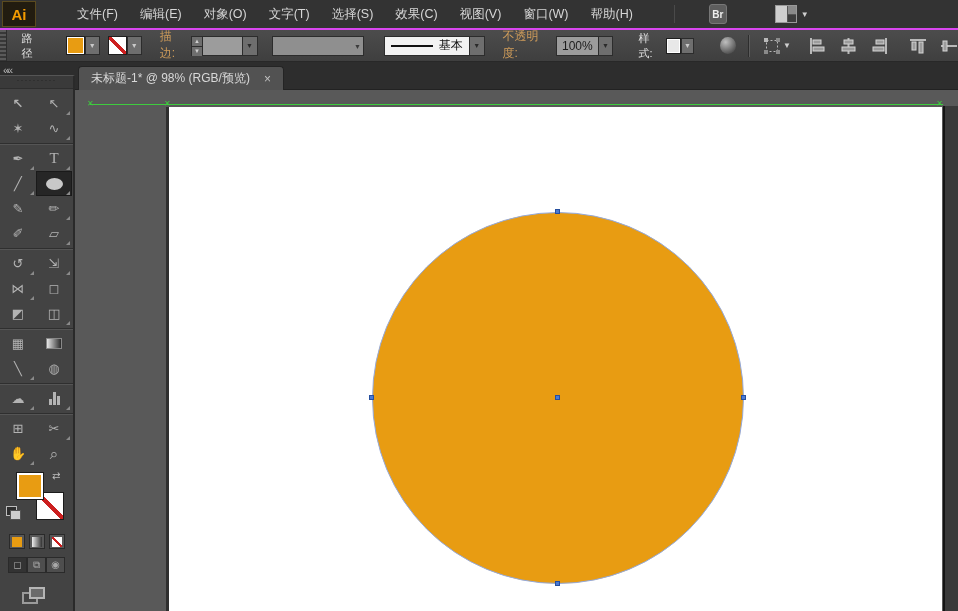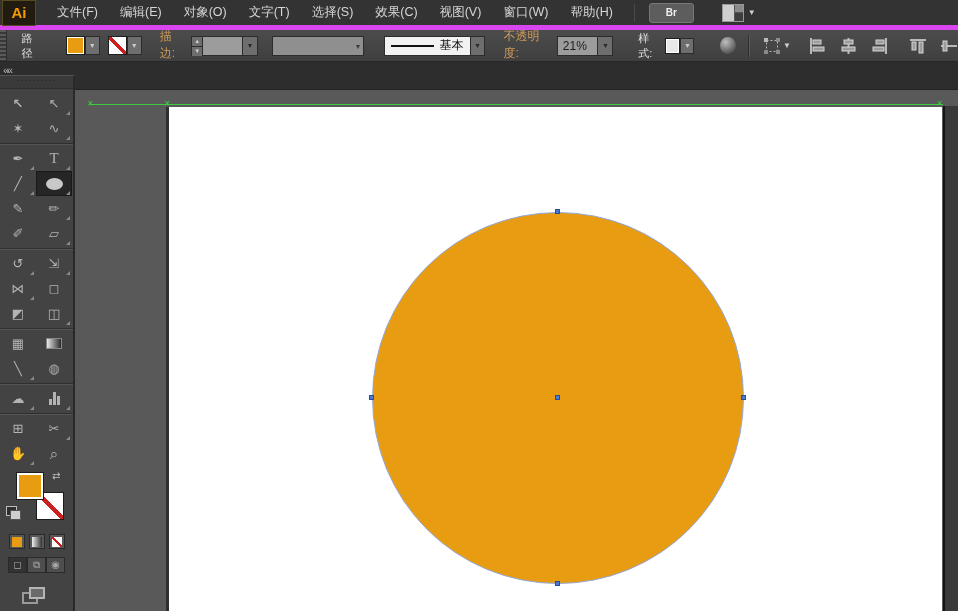--- a/index.html
+++ b/index.html
@@ -1,26 +1,26 @@
 <!DOCTYPE html>
 <html><head>
 <meta charset="utf-8">
 <style>
   * { margin:0; padding:0; box-sizing:border-box; }
   html,body { width:958px; height:611px; }
   body { font-family:"Liberation Sans","DejaVu Sans",sans-serif; overflow:hidden; background:#333; }
   .app { position:relative; width:958px; height:611px; overflow:hidden; background:#595959; }
 
   
-  .menubar { position:absolute; left:0; top:0; width:958px; height:30px; background:#333333; display:flex; align-items:center; border-bottom:5px solid #d946ef; }
+  .menubar { position:absolute; left:0; top:0; width:958px; height:30px; background:#333333; display:flex; align-items:center; border-bottom:2px solid #d946ef;gap:20px; }
   .ai-logo { width:34px; height:26px; margin-left:2px; background:#221c10; border:1px solid #5a4a1f; color:#f49b00; font-weight:bold; font-size:15px; display:flex; align-items:center; justify-content:center; }
   .menu-items { display:flex; align-items:flex-start; margin-left:10px; }
   .menu-item { color:#d6d6d6; font-size:12.5px; padding:6px 11px; cursor:default; }
   .menubar-sep { width:1px; height:18px; background:#4a4a4a; margin:0 10px; }
-  .br-btn { width:45px; height:20px; background:#5d5d5d; border:1px solid #777; border-radius:3px; color:#eee; font-size:10px; font-weight:bold; display:flex; align-items:center; justify-content:center; margin-left:4px; }
+  .br-btn { width:18px; height:20px; background:#5d5d5d; border:1px solid #777; border-radius:3px; color:#eee; font-size:10px; font-weight:bold; display:flex; align-items:center; justify-content:center; margin-left:4px; }
   .workspace-btn { display:flex; align-items:center; margin-left:28px; gap:4px; }
   .ws-icon { width:22px; height:18px; border:1px solid #999; background:#2d2d2d; display:flex; }
   .ws-l { width:12px; height:100%; background:#cfcfcf; border-right:1px solid #555; }
   .ws-r { width:8px; display:flex; flex-direction:column; }
   .ws-rt { flex:1; background:#8a8a8a; border-bottom:1px solid #555; }
   .ws-rb { flex:1; background:#3d3d3d; }
   .dd-caret { color:#cfcfcf; font-size:8px; }
 
   
   .controlbar { position:absolute; left:0; top:30px; width:958px; height:32px; background:linear-gradient(#4c4c4c,#3f3f3f); border-bottom:1px solid #282828; display:flex; align-items:center; }
@@ -154,21 +154,21 @@
     <span class="dd-btn">▼</span>
     <span class="gray-dd" style="width:100px; margin-left:14px;">
         <span class="corner-caret">▼</span>
       </span>
     <div class="stroke-style">
       <span class="stroke-line"></span>
       <span class="stroke-style-text">基本</span>
     </div>
     <span class="dd-btn">▼</span>
     <span class="cb-link">不透明度:</span>
-    <span class="value-box" style="width:44px; border-left:1px solid #2c2c2c;">21%</span>
+    <span class="value-box" style="width:44px; border-left:1px solid #2c2c2c;">100%</span>
     <span class="dd-btn">▼</span>
     <span class="cb-label" style="margin-left:25px; margin-right:4px;">样式:</span>
     <span class="cb-swatch" style="background:#e8e8e8; width:16px; height:16px;"></span>
     <span class="mini-dd" style="height:16px;">▼</span>
     <span class="sphere-icon"></span>
     <span class="cb-sep"></span>
     <div class="icon-btn">
       <svg width="18" height="18" viewBox="0 0 18 18">
         <rect x="3.5" y="3.5" width="11" height="11" fill="none" stroke="#b9b9b9" stroke-dasharray="2 2"></rect>
         <rect x="1" y="1" width="4" height="4" fill="#b9b9b9"></rect>
@@ -201,20 +201,24 @@
       </svg>
       <svg width="17" height="16" viewBox="0 0 17 16">
         <rect x="0" y="7" width="16" height="2" fill="#b9b9b9"></rect>
           <rect x="2" y="3" width="4" height="10" fill="#9c9c9c" stroke="#d5d5d5"></rect>
       </svg>
     </div>
   </div>
 
   <div class="tabbar">
     <span class="collapse-btn">««</span>
+    <div class="doc-tab">
+      <span class="doc-tab-title">未标题-1* @ 98% (RGB/预览)</span>
+      <span class="tab-close">×</span>
+    </div>
   </div>
 
   <div class="tooldock">
     <div class="dock-grip">··········</div>
     <div class="tools">
       <div class="tool">
           <span style="font-weight:bold;">↖</span>
         </div>
       <div class="tool">
           <span>↖</span>

